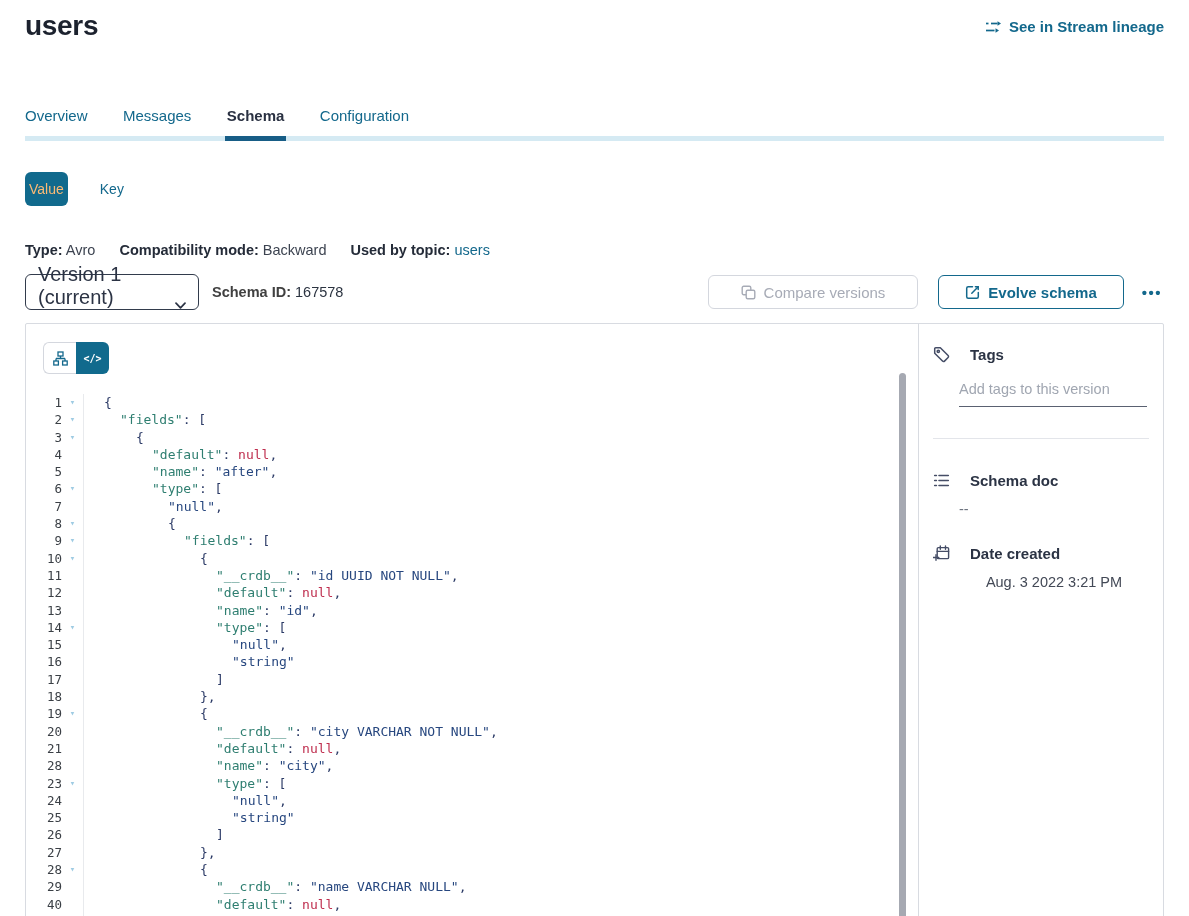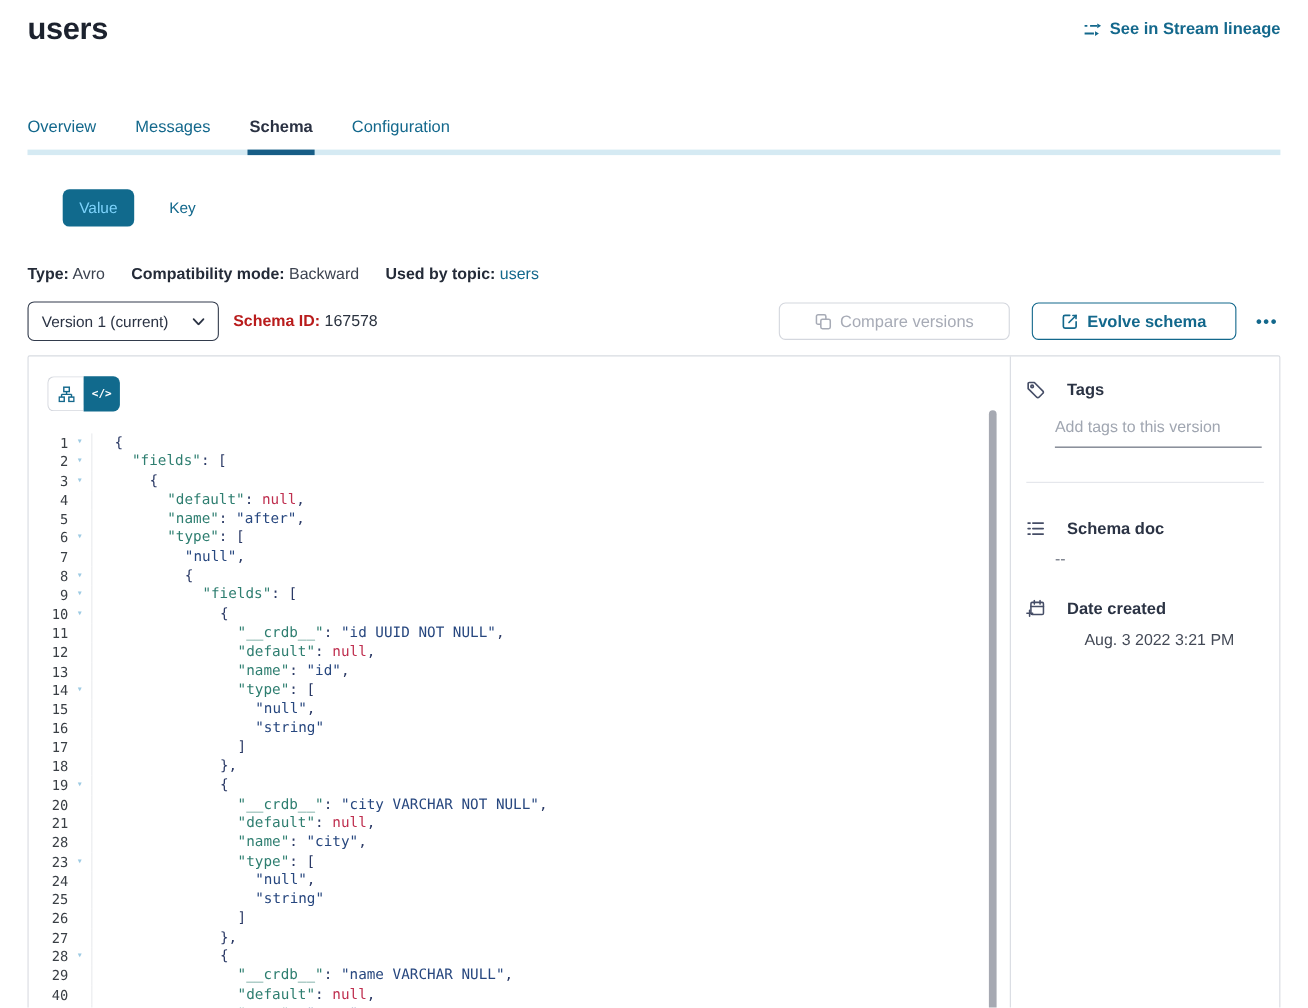--- a/index.html
+++ b/index.html
@@ -18,34 +18,34 @@
 
   
   .tabs { margin-top:65px; position:relative; }
   .tabs-bar { position:absolute; left:0; right:0; bottom:0; height:5px; background:#D5EAF3; }
   .tab { display:inline-block; margin-right:31px; font-size:15px; padding-bottom:17px; position:relative; color:#13688C; cursor:pointer; }
   .tab.active { color:#2A3142; font-weight:bold; }
   .tab.active::after { content:""; position:absolute; left:-2px; right:-2px; bottom:0; height:5px; background:#175D86; z-index:2; }
 
   
   .vk-row { margin-top:31px; display:flex; align-items:center; }
-  .value-btn { background:#116A8D; color:#7dd3fc; border:none; border-radius:6px; padding:9px 15px; font-size:14px; font-family:inherit; cursor:pointer;margin-left:32px; }
+  .value-btn { background:#116A8D; color:#fdba74; border:none; border-radius:6px; padding:9px 4px; font-size:14px; font-family:inherit; cursor:pointer; }
   .key-btn { color:#13688C; margin-left:26px; font-size:14px; background:none; border:none; font-family:inherit; cursor:pointer; }
 
   
   .meta-row { margin-top:36px; font-size:14.5px; display:flex; gap:24px; }
   .meta-item b { color:#242B38; }
   .meta-item .val { color:#3C4350; }
   .meta-item .val.link { color:#13688C; cursor:pointer; }
 
   
   .controls-row { margin-top:16px; display:flex; align-items:center; }
-  .version-select { width:174px; height:36px; border:1px solid #323B4C; border-radius:6px; display:flex; align-items:center; justify-content:space-between; padding:0 12px; font-size:14px; color:#2B3344; background:#fff; cursor:pointer; }
+  .version-select { width:174px; height:36px; border:1px solid #323B4C; border-radius:6px; display:flex; align-items:flex-end; justify-content:space-between; padding:0 12px; font-size:20px; color:#2B3344; background:#fff; cursor:pointer; }
   .schema-id { margin-left:13px; font-size:14.5px; }
-  .schema-id b { color:#b91c1c;margin-top:38px; }
+  .schema-id b { color:#404040;margin-top:38px; }
   .spacer { flex:1; }
   .btn { height:34px; border-radius:6px; background:#fff; font-size:15px; display:flex; align-items:center; gap:8px; font-family:inherit; cursor:pointer; }
   .btn-compare { padding:0 32px; border:1px solid #D4D7DE; color:#A7ABB6; }
   .btn-evolve  { padding:0 26px; border:1px solid #13688C; color:#13688C; font-weight:bold; margin-left:20px; }
   .btn-more { margin-left:16px; color:#13688C; font-size:15px; font-weight:bold; letter-spacing:1.5px; border:none; background:none; cursor:pointer; padding:0 2px; }
 
   
   .panel { margin:13px 25px 0; border:1px solid #D8DBE1; border-radius:2px; display:flex; height:622px; background:#fff; }
   .panel-left { flex:1; position:relative; padding-top:18px; min-width:0; }
   .toolbar { padding-left:17px; }

